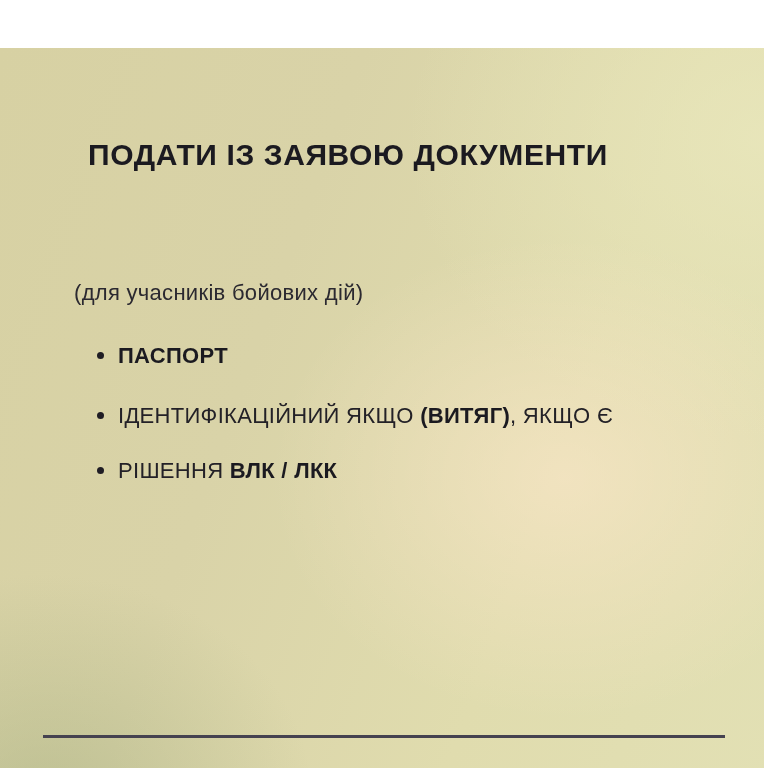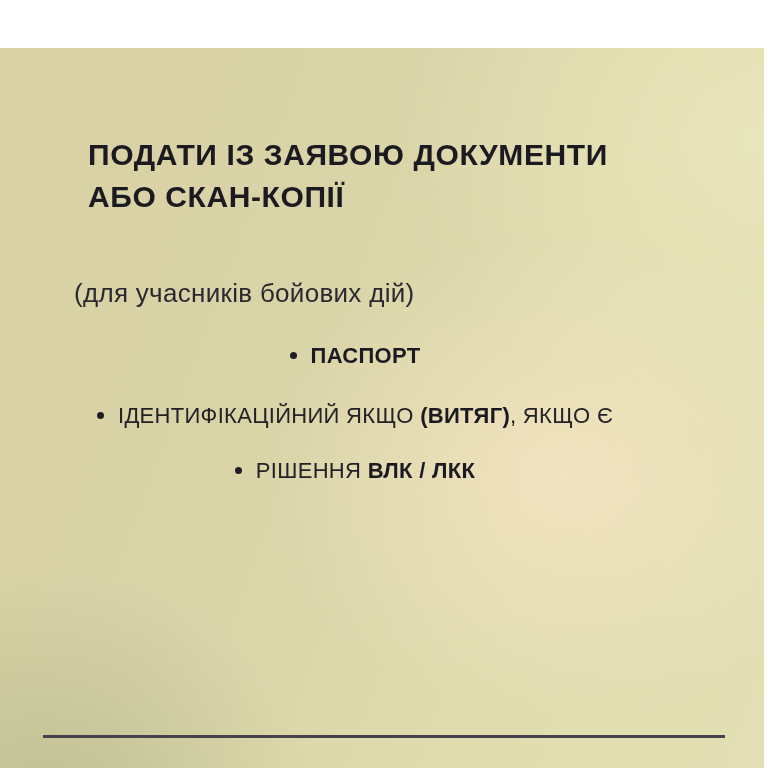--- a/index.html
+++ b/index.html
@@ -32,42 +32,41 @@
     color: #1b1a20;
   }
   .title .tline {
     display: block;
   }
   .subtitle {
     position: absolute;
     left: 74px;
     top: 230px;
     margin: 0;
-    font-size: 26px;
+    font-size: 22px;
     line-height: 30px;
     font-weight: normal;
     letter-spacing: 0.3px;
     color: #2b2930;
   }
   .doc-list {
     position: absolute;
     left: 97px;
     top: 290px;
     margin: 0;
     padding: 0;
     list-style: none;
   }
   .doc-list li {
     display: flex;
     align-items: flex-start;
     font-size: 22px;
     line-height: 35px;
     letter-spacing: 0.3px;
     color: #232127;
-    justify-content: center;
   }
   .doc-list li:nth-child(1) { margin-bottom: 25px; }
   .doc-list li:nth-child(2) { margin-bottom: 20px; }
   .doc-list li:nth-child(3) { margin-bottom: 30px; }
   .dot {
     flex: 0 0 auto;
     width: 7px;
     height: 7px;
     border-radius: 50%;
     background: #1f1d24;
@@ -90,21 +89,20 @@
     height: 3px;
     background: #454250;
   }
 </style>
 </head>
 <body>
 
 <div class="card">
   <h1 class="title">
     <span class="tline">ПОДАТИ ІЗ ЗАЯВОЮ ДОКУМЕНТИ</span>
-    <span class="tline">АБО СКАН-КОПІЇ</span>
   </h1>
 
   <p class="subtitle">(для учасників бойових дій)</p>
 
   <ul class="doc-list">
       <li>
         <span class="dot"></span>
         <span class="itext"><span class="b">ПАСПОРТ</span></span>
       </li>
       <li>

